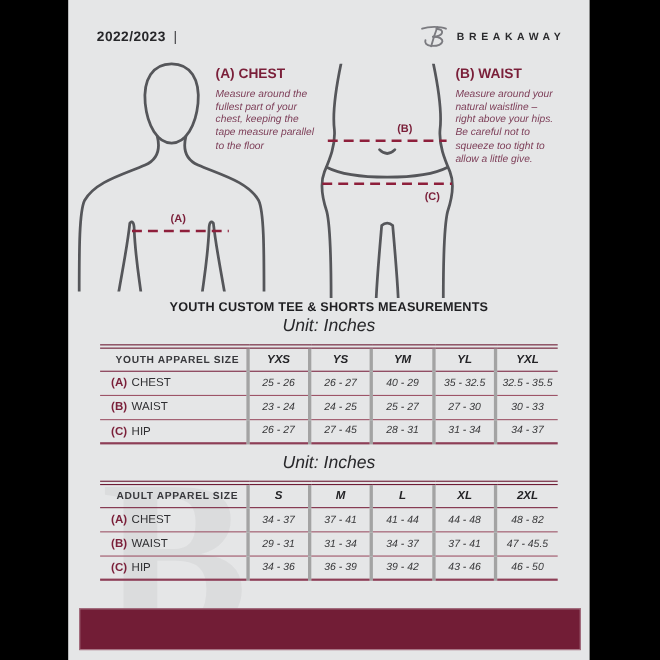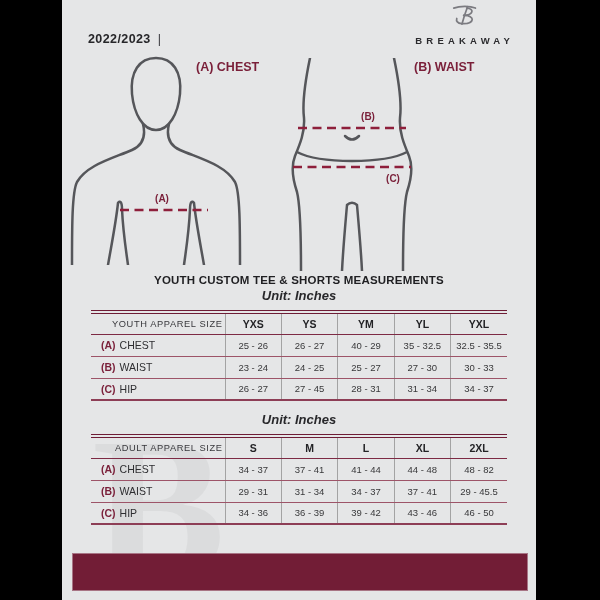--- a/index.html
+++ b/index.html
@@ -2,55 +2,55 @@
 <html><head>
 <meta charset="utf-8">
 <style>
   * { margin:0; padding:0; box-sizing:border-box; }
   body { width:600px; height:600px; font-family:"Liberation Sans", sans-serif; }
   .frame { position:relative; width:600px; height:600px; background:#000; overflow:hidden; }
   .doc { position:absolute; left:62px; top:0; width:474px; height:600px; background:#e5e6e7; }
 
   
   .header { position:absolute; left:26px; right:22px; top:20px; height:26px;
-            display:flex; justify-content:space-between; align-items:flex-end; }
+            display:flex; justify-content:space-between; align-items:center; }
   .header-title { display:flex; align-items:center; gap:7px;
                   font-weight:bold; font-size:12.5px; letter-spacing:0.4px; color:#27272a; }
   .header-title .divider { font-weight:normal; color:#3a3a3e; }
-  .brand { display:flex; align-items:center; gap:7px;flex-direction:column; }
+  .brand { display:flex; align-items:center; gap:7px; }
   .brand-name { font-size:9.5px; font-weight:bold; letter-spacing:4.2px; color:#2b2b2e; }
 
   
   .fig { position:absolute; }
   .fig-torso { left:8px; top:52px; }
   .fig-lower { left:228px; top:58px; }
   .instr { position:absolute; width:118px; }
   .instr-chest { left:134px; top:60px; }
   .instr-right { left:352px; top:60px; }
   .instr-heading { font-size:12.5px; font-weight:bold; color:#7a1f39; margin-bottom:6px; }
   .instr-body { font-size:9.3px; font-style:italic; font-weight:500; color:#7d3e58;
                 line-height:1.26; white-space:pre-line; }
   .instr-block + .instr-block { margin-top:12px; }
 
   
   .section { position:absolute; left:0; right:0; text-align:center; z-index:2; }
   .section-youth { top:274px; }
   .section-adult { top:410px; }
   .section-title { font-size:11.5px; font-weight:bold; letter-spacing:0.2px; color:#1f1f22; }
-  .section-unit { font-size:13px; font-style:italic; font-weight:700; color:#28282b; margin-top:2px; }
+  .section-unit { font-size:16px; font-style:italic; font-weight:400; color:#28282b; margin-top:2px; }
   table { border-collapse:collapse; width:416px; margin:7px auto 0; table-layout:fixed; }
   col.c-label { width:134px; }
   th, td { height:22px; padding:0 2px; text-align:center; vertical-align:middle; }
   thead th { border-top:4px double #6e1c35; border-bottom:1.5px solid #7d2a44;
              font-size:10.5px; font-weight:bold; color:#232326; }
-  thead th.label-col { font-weight:normal; font-size:9.3px; letter-spacing:0.6px;
-                       text-align:right; padding-left:10px; color:#38383c; }
+  thead th.label-col { font-weight:bold; font-size:9.3px; letter-spacing:0.6px;
+                       text-align:center; padding-left:10px; color:#38383c; }
   td { border-bottom:1px solid #9d5468; font-size:9.5px; color:#38383a; }
   tbody tr:last-child td { border-bottom:2px solid #8d3e56; }
-  th + th, td + td { border-left:1px solid #a3a3a3; }
+  th + th, td + td { border-left:3px solid #a3a3a3;font-style:italic; }
   td.label-col { text-align:left; padding-left:10px; font-size:10.5px; color:#2e2e31; }
   .row-prefix { color:#7a1f39; font-weight:bold; margin-right:4px; }
 
   
   .watermark { position:absolute; left:30px; top:408px; z-index:1;
                font-family:"Liberation Serif", serif; font-weight:bold;
                font-size:200px; line-height:1; color:#17171c; opacity:0.045; }
   .footer-bar { position:absolute; left:10px; top:553px; width:456px; height:38px;
                 background:#721d36; border:1px solid #a87585; z-index:2; }
 
@@ -100,25 +100,36 @@
       <path class="outline" d="M 7 94 C 30 106 94 106 117 94"></path>
       <path class="outline" d="M 52 213 C 53 192 55 170 57 147 C 60 144 64 144 67 147 C 69 170 71 192 72 213"></path>
       <line class="dash" x1="8" y1="70" x2="116" y2="70"></line>
       <text class="marker" x="78" y="62" text-anchor="middle">(B)</text>
       <line class="dash" x1="3" y1="109" x2="121" y2="109"></line>
       <text class="marker" x="103" y="124" text-anchor="middle">(C)</text>
     </svg>
 
     <div class="instr instr-chest">
       <div class="instr-heading">(A) CHEST</div>
+      <div class="instr-body">Measure around the
+fullest part of your
+chest, keeping the
+tape measure parallel
+to the floor</div>
     </div>
 
     <div class="instr instr-right">
       <div class="instr-block">
         <div class="instr-heading">(B) WAIST</div>
+        <div class="instr-body">Measure around your
+natural waistline –
+right above your hips.
+Be careful not to
+squeeze too tight to
+allow a little give.</div>
       </div>
       <div class="instr-block">
       </div>
     </div>
 
     <div class="section section-youth">
       <div class="section-title">YOUTH CUSTOM TEE &amp; SHORTS MEASUREMENTS</div>
       <div class="section-unit">Unit: Inches</div>
       <table>
         <colgroup>
@@ -197,21 +208,21 @@
             <td>41 - 44</td>
             <td>44 - 48</td>
             <td>48 - 82</td>
           </tr>
           <tr>
             <td class="label-col"><span class="row-prefix">(B)</span><span>WAIST</span></td>
             <td>29 - 31</td>
             <td>31 - 34</td>
             <td>34 - 37</td>
             <td>37 - 41</td>
-            <td>29 - 45.5</td>
+            <td>47 - 45.5</td>
           </tr>
           <tr>
             <td class="label-col"><span class="row-prefix">(C)</span><span>HIP</span></td>
             <td>34 - 36</td>
             <td>36 - 39</td>
             <td>39 - 42</td>
             <td>43 - 46</td>
             <td>46 - 50</td>
           </tr>
         </tbody>

